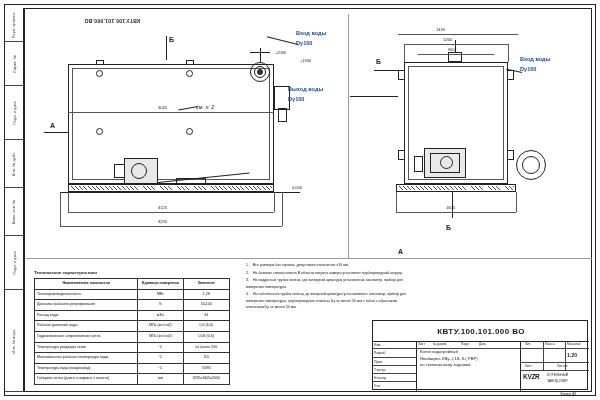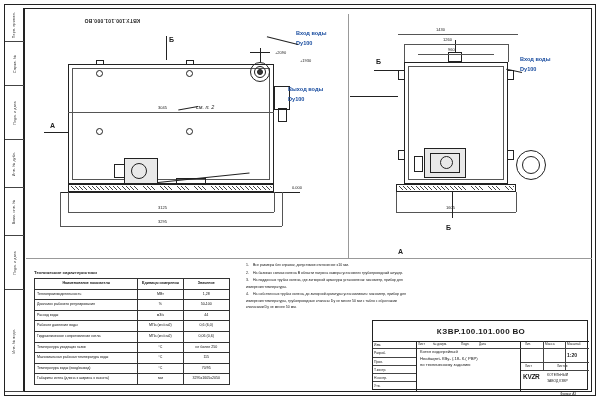--- a/index.html
+++ b/index.html
@@ -256,21 +256,21 @@
     </table>
 
   <div class="notes">
     <div><span class="num">1.</span><span>Все размеры без справок, допустимое отклонение ±10 мм.</span></div>
     <div><span class="num">2.</span><span>На базовых схемах колена В области патрона камеры установлен трубопроводный штуцер.</span></div>
     <div><span class="num">3.</span><span>На поддонных трубах колена, где затворной арматуры установлены: манометр, прибор для измерения температуры.</span></div>
     <div><span class="num">4.</span><span>На собственных трубах колена, до запорной арматуры устанавливать: манометр, прибор для измерения температуры, трубопроводные клапаны Dу не менее 50 мм с табло с обратными клапанами Dу не менее 50 мм.</span></div>
   </div>
 
   <div class="tb">
-    <div class="code">КЗВР.100.101.000 ВО</div>
+    <div class="code">КВТУ.100.101.000 ВО</div>
     <div class="tbgrid">
       <div class="tbl-left">
         <div class="r">Изм.</div>
         <div class="r">Разраб.</div>
         <div class="r">Пров.</div>
         <div class="r">Т.контр.</div>
         <div class="r">Н.контр.</div>
         <div class="r" style="border-bottom:none;">Утв.</div>
       </div>
       <div class="tbl-mid">

